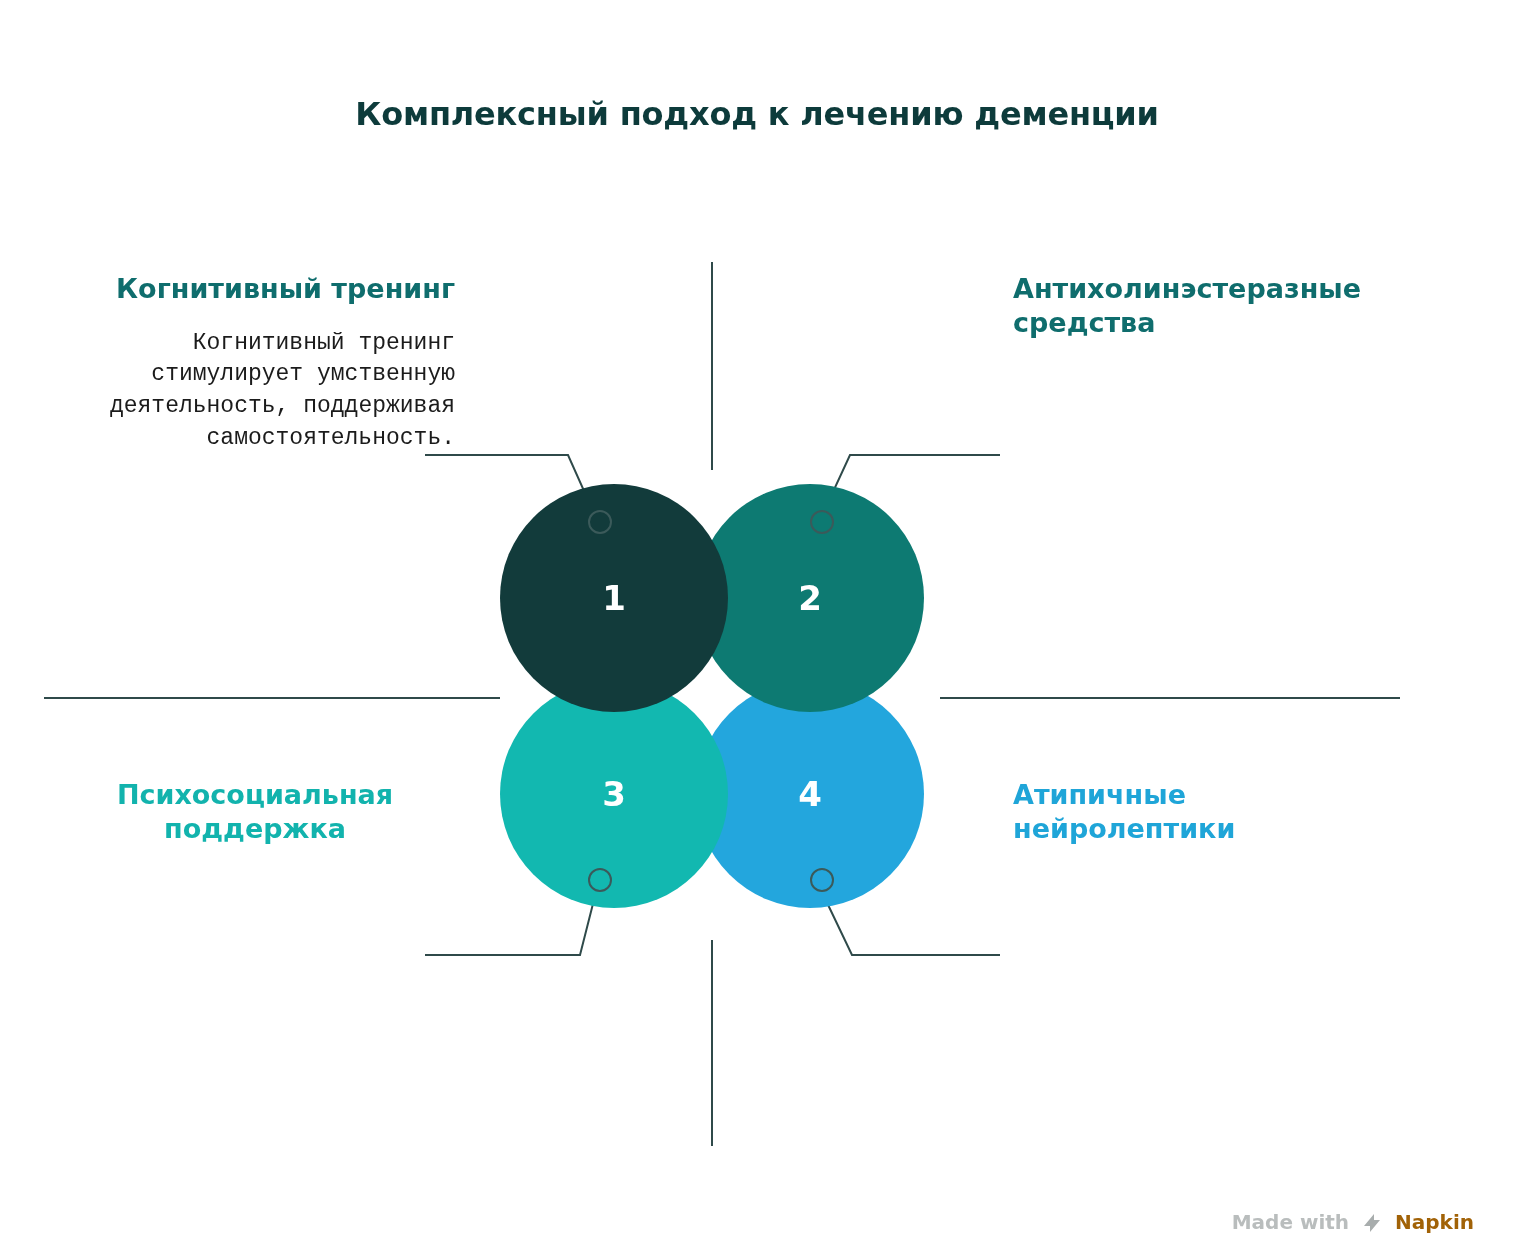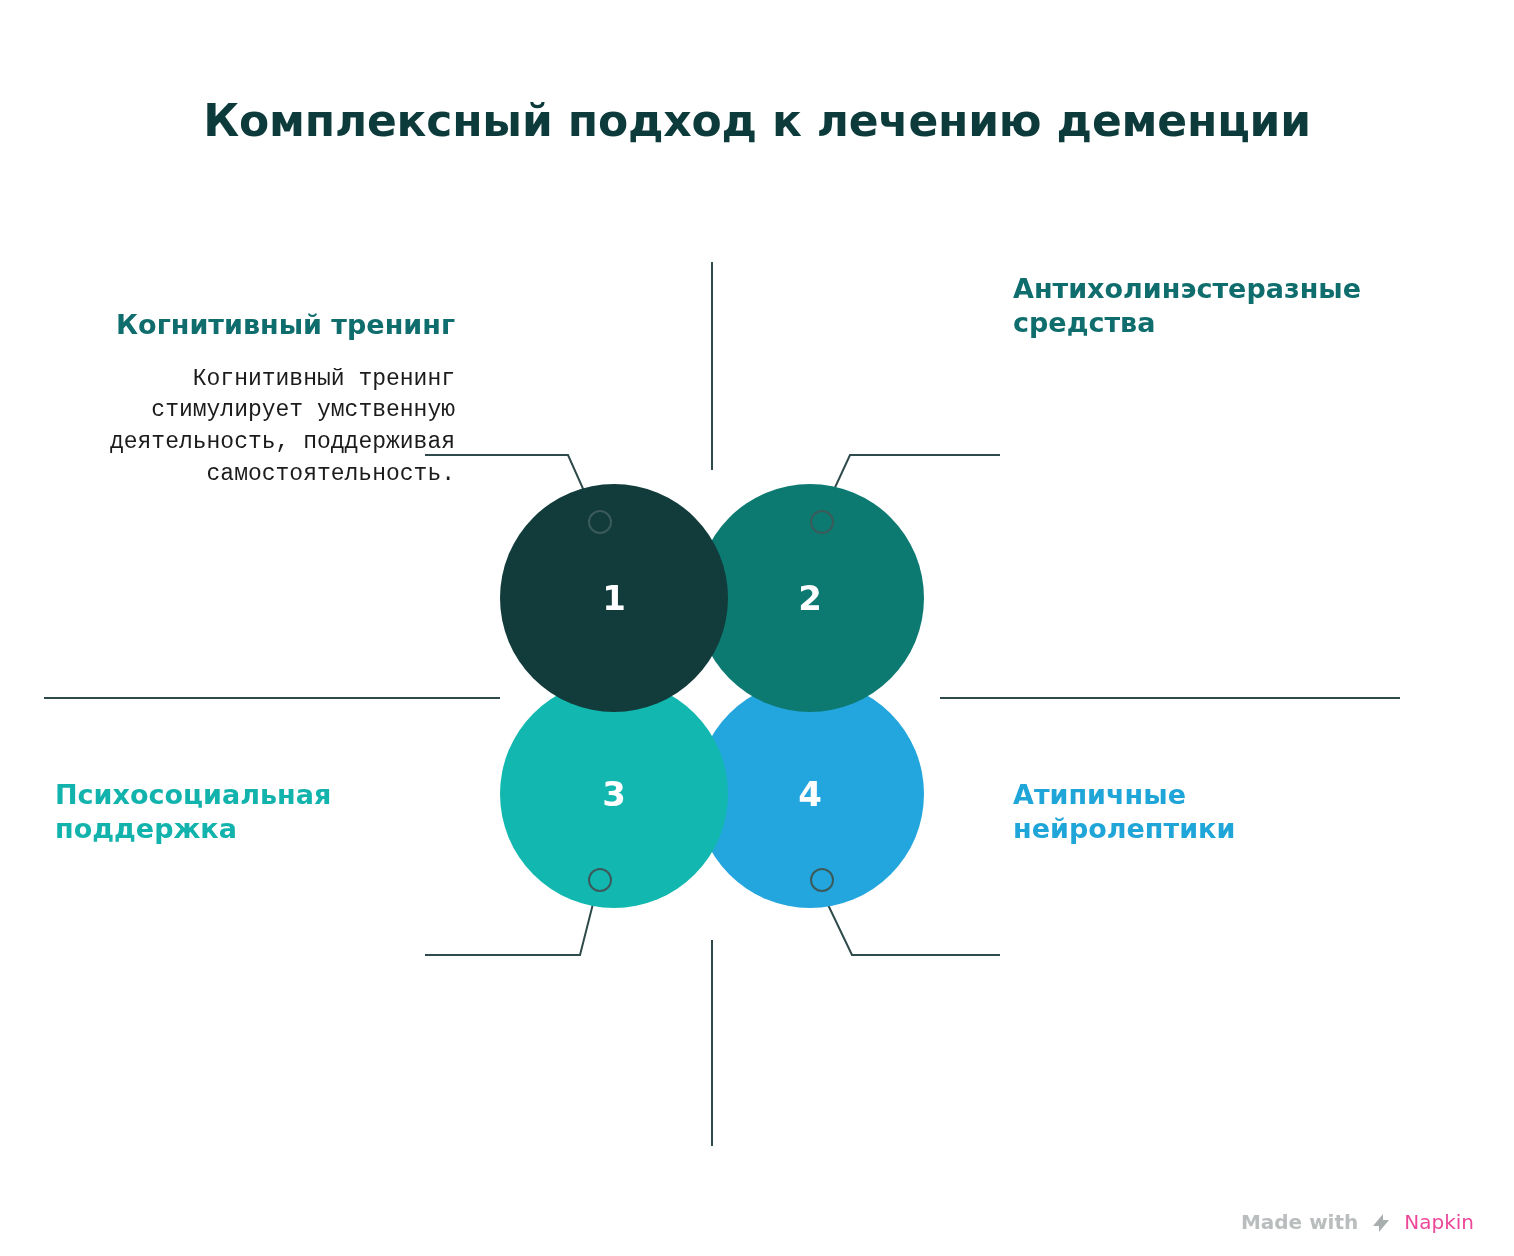--- a/index.html
+++ b/index.html
@@ -14,21 +14,21 @@
     font-family: "DejaVu Sans", "Liberation Sans", sans-serif;
     overflow: hidden;
   }
 
   .page-title {
     position: absolute;
     left: 0;
     right: 0;
     top: 95px;
     text-align: center;
-    font-size: 44px;
+    font-size: 32px;
     font-weight: 700;
     color: #0d3b3b;
     letter-spacing: -0.2px;
   }
 
   
   .lines {
     position: absolute;
     left: 0;
     top: 0;
@@ -48,23 +48,23 @@
     line-height: 1.25;
     margin-bottom: 22px;
   }
   .quad-body {
     font-size: 23px;
     line-height: 1.38;
     color: #1b1b1b;
     font-family: Liberation Mono, monospace;
   }
 
-  .quad.q1 { left: 95px;  top: 272px;  text-align: right; margin-top: 36px; }
+  .quad.q1 { left: 95px;  top: 272px;  text-align: right; }
   .quad.q2 { left: 1013px; top: 272px; text-align: left; }
-  .quad.q3 { left: 55px;  top: 778px;  text-align: left; width: 400px;}
+  .quad.q3 { left: 55px;  top: 778px;  text-align: center; width: 400px;}
   .quad.q4 { left: 1013px; top: 778px; text-align: left; }
 
   .quad.q1 .quad-title { color: #0f6d6d; }
   .quad.q2 .quad-title { color: #0f6d6d; }
   .quad.q3 .quad-title { color: #12b3ad; }
   .quad.q4 .quad-title { color: #1fa5d8; }
 
   
   .venn {
     position: absolute;
@@ -109,21 +109,21 @@
     position: absolute;
     right: 40px;
     bottom: 22px;
     display: flex;
     align-items: center;
     gap: 12px;
     color: #b9bdbd;
     font-size: 20px;
     font-weight: 600;
   }
-  .footer .brand { color: #ec4899; font-weight: 400; }
+  .footer .brand { color: #a16207; font-weight: 700; }
 </style>
 </head>
 <body>
 
 <div class="page-title">Комплексный подход к лечению деменции</div>
 
 <svg class="lines" viewBox="0 0 1514 1256" xmlns="http://www.w3.org/2000/svg">
 
   <line x1="712" y1="262" x2="712" y2="470" stroke="#2f4a4a" stroke-width="2"></line>
   <line x1="712" y1="940" x2="712" y2="1146" stroke="#2f4a4a" stroke-width="2"></line>

